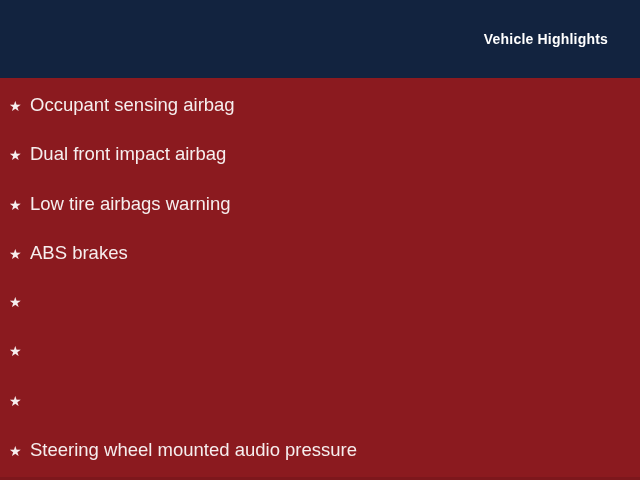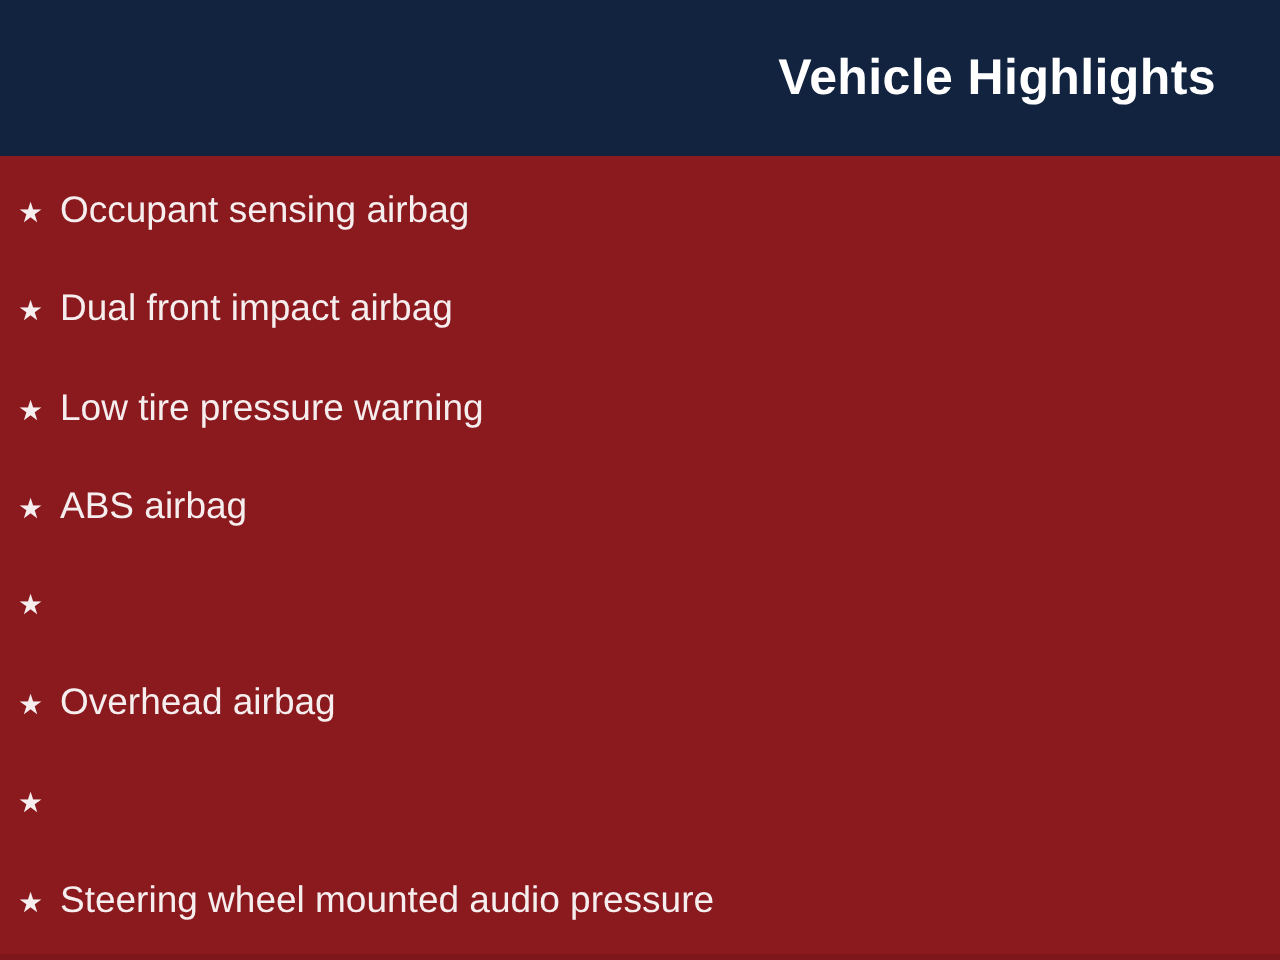--- a/index.html
+++ b/index.html
@@ -30,21 +30,21 @@
     background: #12233f;
     display: flex;
     align-items: center;
     justify-content: flex-end;
     box-sizing: border-box;
     padding-right: 32px;
     flex: 0 0 auto;
   }
   .header-title {
     color: #ffffff;
-    font-size: 25px;
+    font-size: 14px;
     font-weight: bold;
     letter-spacing: 0.2px;
     line-height: 1;
     white-space: nowrap;
   }
   .body-area {
     position: relative;
     flex: 1 1 auto;
     background: #8b1a1f;
     padding: 16px 18px 10px 9px;
@@ -104,35 +104,34 @@
         <span class="item-label">Occupant sensing airbag</span>
       </li>
 
       <li class="highlight-item">
         <span class="bullet-star">★</span>
         <span class="item-label">Dual front impact airbag</span>
       </li>
 
       <li class="highlight-item">
         <span class="bullet-star">★</span>
-        <span class="item-label">Low tire pressure warning</span>
+        <span class="item-label">Low tire airbags warning</span>
       </li>
 
       <li class="highlight-item">
         <span class="bullet-star">★</span>
-        <span class="item-label">ABS airbag</span>
+        <span class="item-label">ABS brakes</span>
       </li>
 
       <li class="highlight-item">
         <span class="bullet-star">★</span>
       </li>
 
       <li class="highlight-item">
         <span class="bullet-star">★</span>
-        <span class="item-label">Overhead airbag</span>
       </li>
 
       <li class="highlight-item">
         <span class="bullet-star">★</span>
       </li>
 
       <li class="highlight-item">
         <span class="bullet-star">★</span>
         <span class="item-label">Steering wheel mounted audio pressure</span>
       </li>

